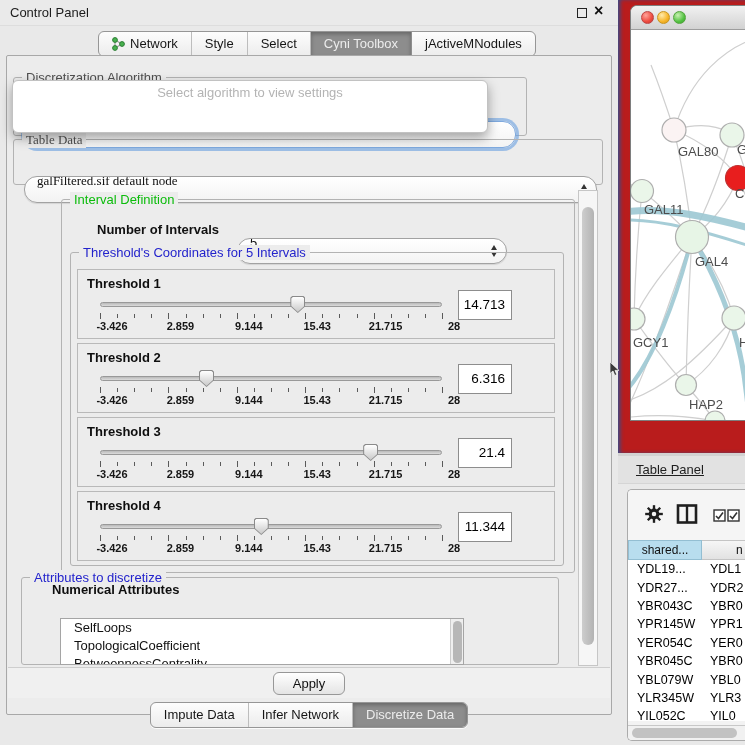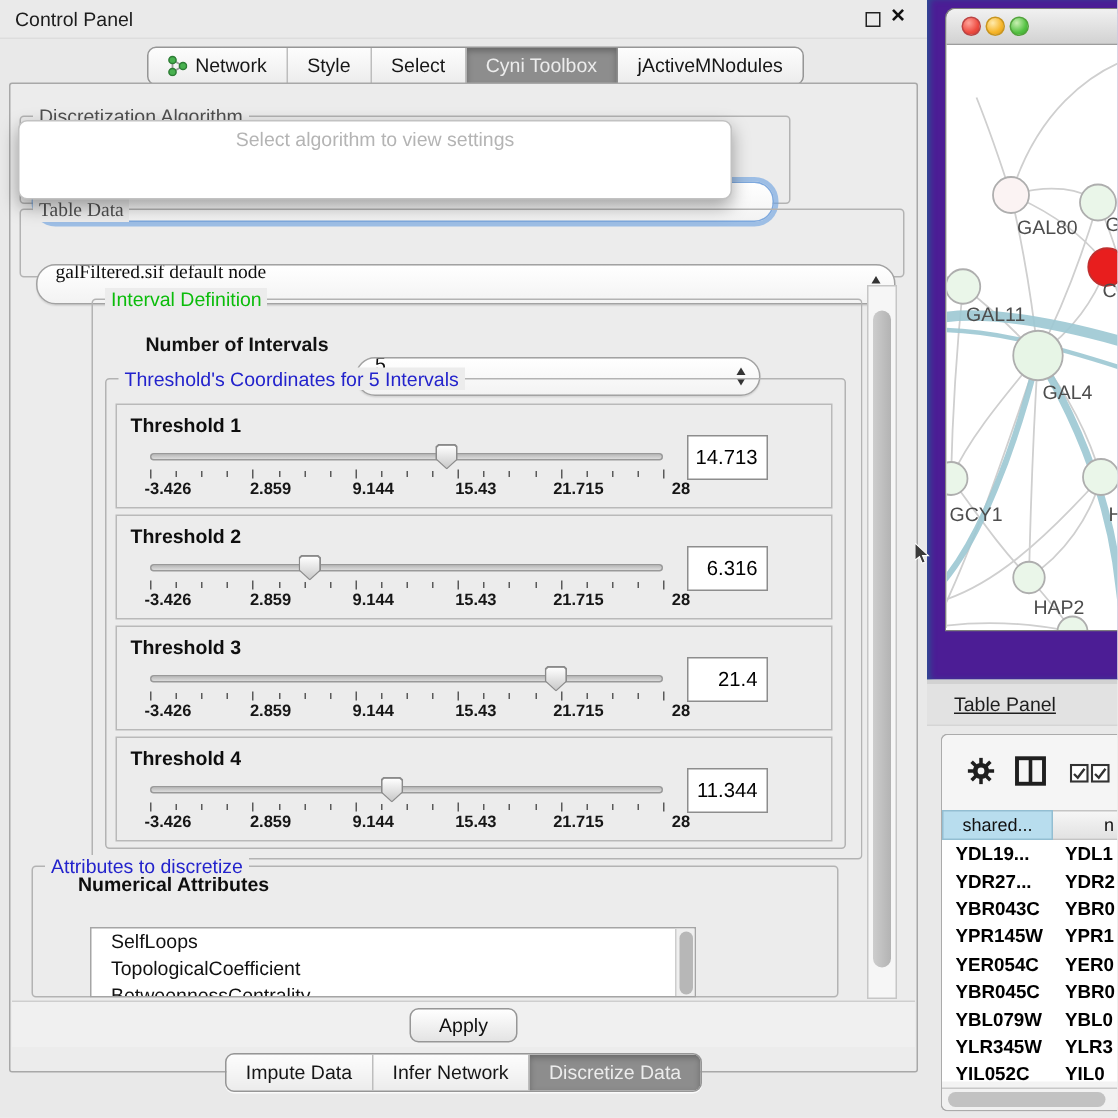--- a/index.html
+++ b/index.html
@@ -94,21 +94,21 @@
 
   
   #popup { position:absolute; left:12px; top:80px; width:476px; height:53px; background:#fff; border:1px solid #c2c2c2;
            border-radius:6px; box-shadow:0 5px 12px rgba(0,0,0,.35); z-index:60; padding-top:3px; }
   #popup .prompt { text-align:center; color:#b4b4b4; font-size:13px; height:17px; line-height:17px; }
   .popup-item { font-size:13.5px; height:15px; line-height:15px; padding-left:2px; color:#000; white-space:nowrap; }
   .popup-item.bold { font-weight:bold; }
 
   
   #right { position:absolute; left:618px; top:0; width:127px; height:745px; background:#e9e9e9; }
-  #bluedesk { position:absolute; left:0; top:0; width:127px; height:453px; background:#4c1d95;
+  #bluedesk { position:absolute; left:0; top:0; width:127px; height:453px; background:#b91c1c;
               box-shadow:inset 3px 0 4px -1px #2c4f93; }
   #macwin { position:absolute; left:12px; top:5px; width:115px; height:416px; background:#fff;
             border:1px solid #7e7e7e; border-right:none; border-radius:7px 0 0 0; overflow:hidden; }
   #mactitle { position:relative; height:24px; background:linear-gradient(#f1f1f1,#d2d2d2); border-bottom:1px solid #9d9d9d; }
   .light { position:absolute; top:5px; width:13px; height:13px; border-radius:50%; }
   #light-red    { left:10px; background:radial-gradient(circle at 35% 30%, #ffa39a, #ee4b40 60%, #c23a30); border:1px solid #b44; }
   #light-yellow { left:26px; background:radial-gradient(circle at 35% 30%, #ffeaac, #f6b529 60%, #d2951c); border:1px solid #c8951f; }
   #light-green  { left:42px; background:radial-gradient(circle at 35% 30%, #c9f0b2, #54c243 60%, #38a22e); border:1px solid #52a33c; }
   #netcanvas { display:block; background:#fff; }
 
@@ -120,21 +120,21 @@
               border:1px solid #ababab; border-right:none; border-radius:5px 0 0 5px; overflow:hidden; }
   #ttoolbar { position:relative; height:50px; background:#f5f5f5; }
   #gear-ico  { position:absolute; left:17px; top:15px; }
   #split-ico { position:absolute; left:48px; top:13px; }
   #checks    { position:absolute; left:85px; top:19px; display:flex; gap:1px; }
   #thead { position:relative; height:20px; display:flex; }
   .hcell1 { width:74px; background:#b8ddee; border:1px solid #93bed2; font-size:12px; color:#111;
             text-align:center; line-height:18px; overflow:hidden; white-space:nowrap; }
   .hcell2 { flex:1; background:linear-gradient(#f6f6f6,#e2e2e2); border-top:1px solid #c4c4c4; border-bottom:1px solid #c4c4c4;
             font-size:12px; color:#111; line-height:18px; padding-left:34px; overflow:hidden; white-space:nowrap; }
-  #trows { position:relative; height:161px; background:#fff; overflow:hidden;font-weight:bold; }
+  #trows { position:relative; height:161px; background:#fff; overflow:hidden; }
   .trow { display:flex; height:18.4px; font-size:12.5px; color:#000; align-items:center; }
   .tcell1 { width:74px; padding-left:9px; overflow:hidden; white-space:nowrap; }
   .tcell2 { flex:1; padding-left:8px; overflow:hidden; white-space:nowrap; }
   #hscroll { position:absolute; left:0; bottom:0; width:100%; height:15px; background:#f1f1f1; border-top:1px solid #c8c8c8; }
   #hscroll .thumbh { position:absolute; left:4px; top:2px; width:105px; height:10px; border-radius:5px; background:#c2c2c2; }
 
   #cursor { position:absolute; left:610px; top:362px; z-index:70; }
 </style>
 </head>
 <body>

